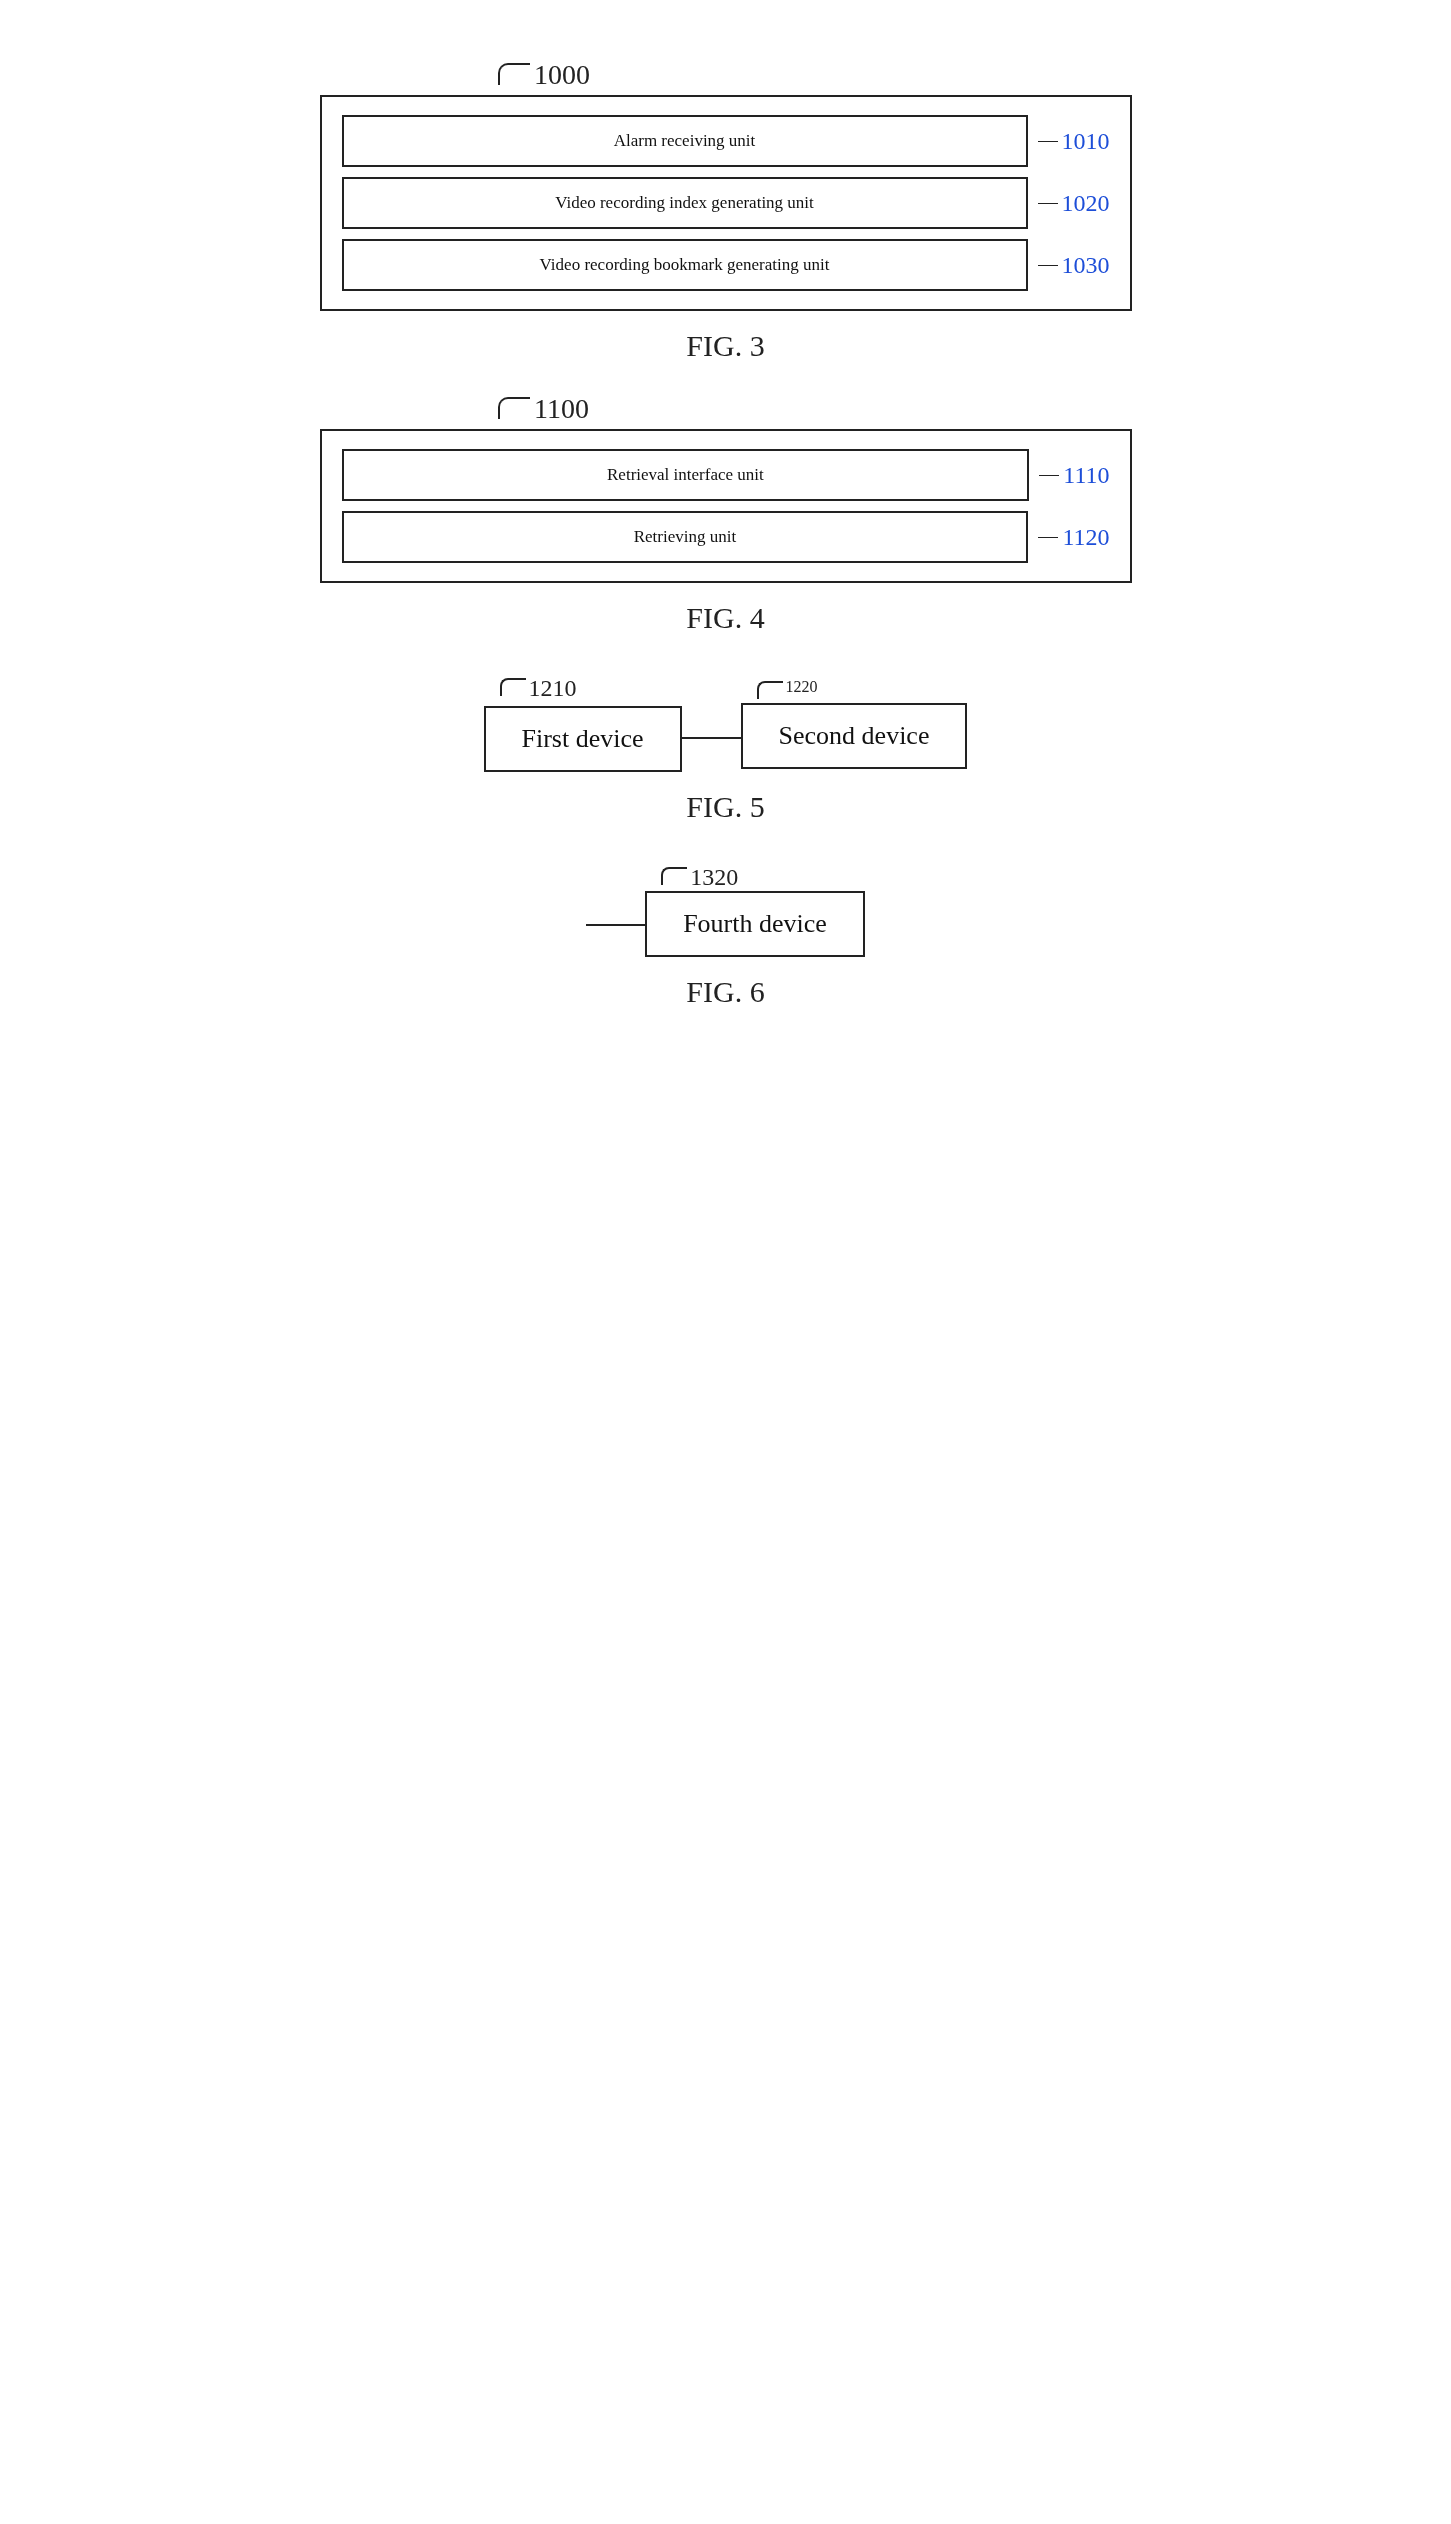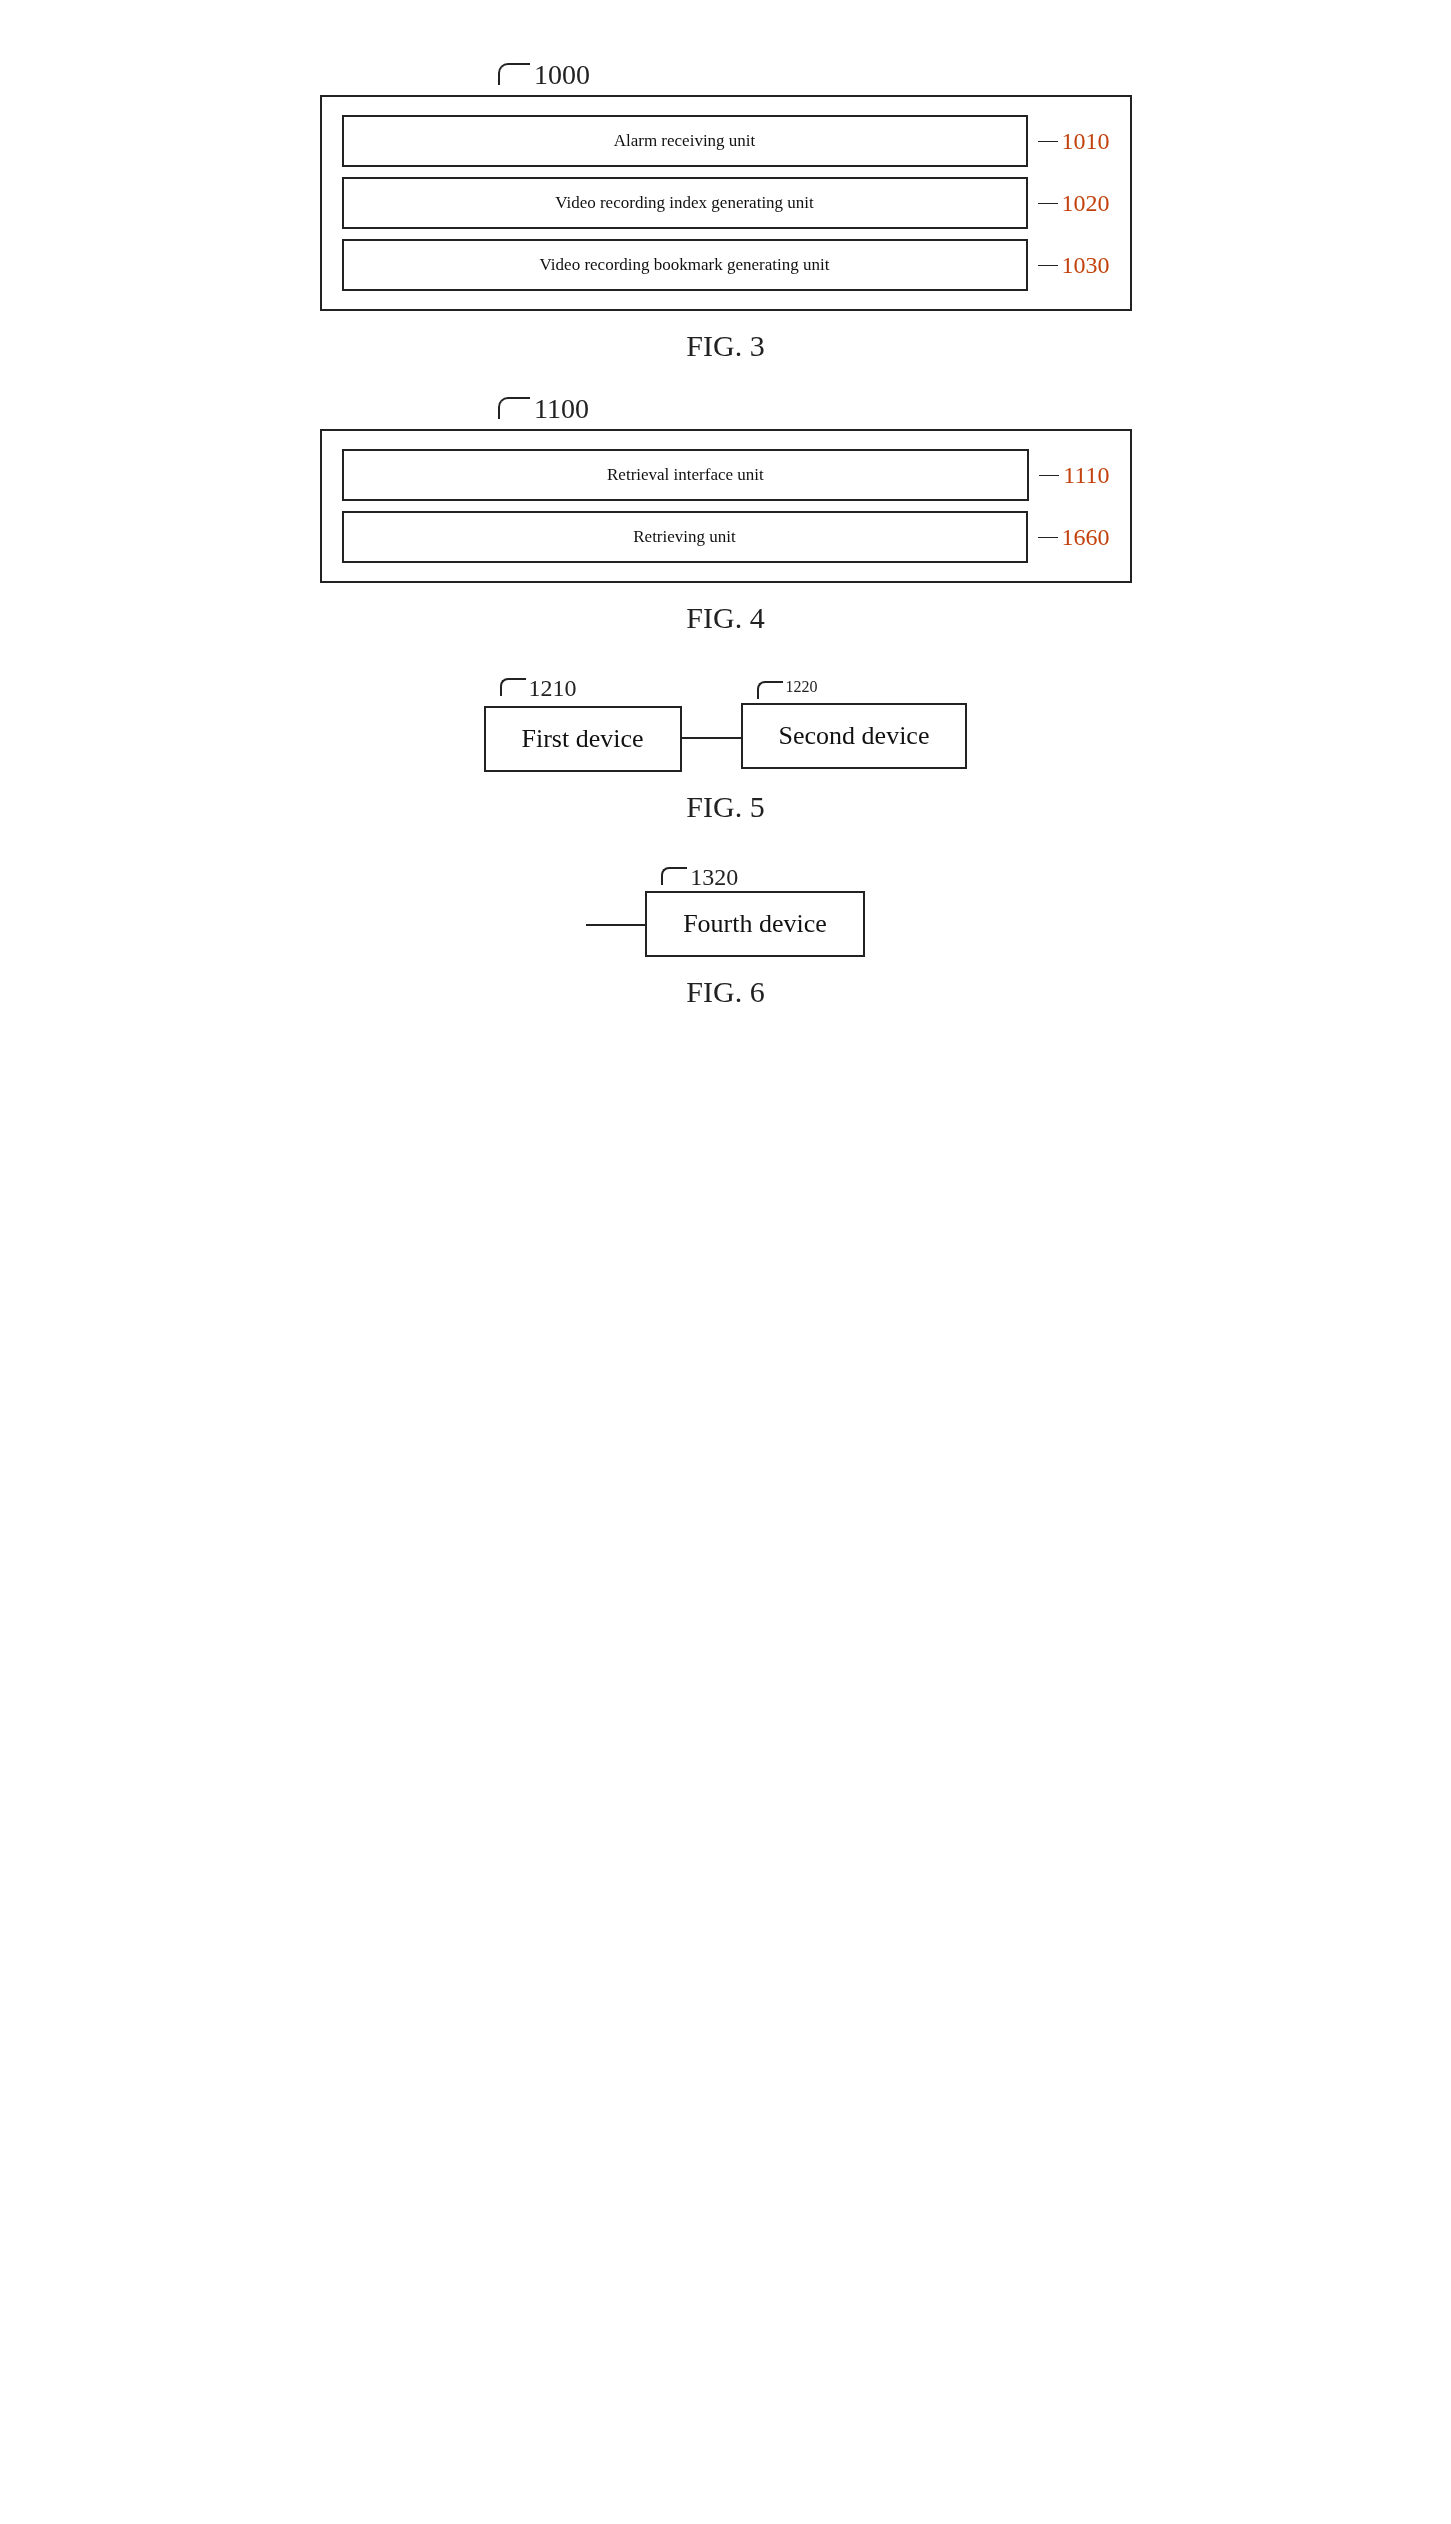--- a/index.html
+++ b/index.html
@@ -56,21 +56,21 @@
       border: 2px solid #222;
       padding: 14px 30px;
       text-align: center;
       font-size: 17px;
       color: #111;
       flex: 1;
     }
 
     .ref-side-label {
       font-size: 24px;
-      color: #c2410c;
+      color: #1d4ed8;
       white-space: nowrap;
       margin-left: 10px;
       display: flex;
       align-items: center;
     }
 
     .ref-side-label::before {
       content: '';
       display: inline-block;
       width: 20px;
@@ -197,21 +197,21 @@
         </div>
         <div class="ref-side-label">
           <span>1110</span>
         </div>
       </div>
       <div class="inner-box-row">
         <div class="inner-box">
           <span>Retrieving unit</span>
         </div>
         <div class="ref-side-label">
-          <span>1660</span>
+          <span>1120</span>
         </div>
       </div>
     </div>
     <div class="fig-caption">FIG. 4</div>
   </div>
 
   <div class="fig5-section">
     <div class="devices-row">
       <div class="device-group">
         <div style="display:flex; align-items:flex-start; margin-bottom:4px; padding-left:16px;">

